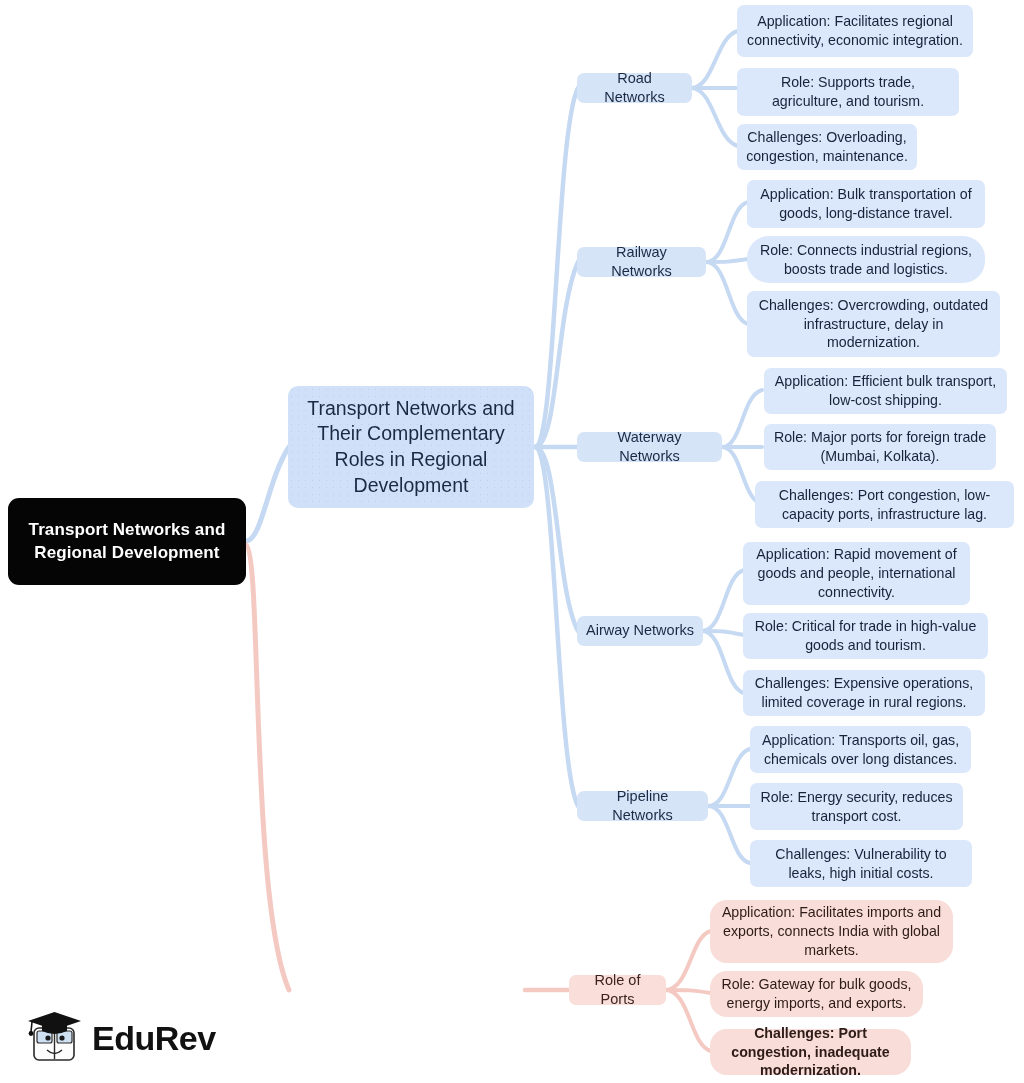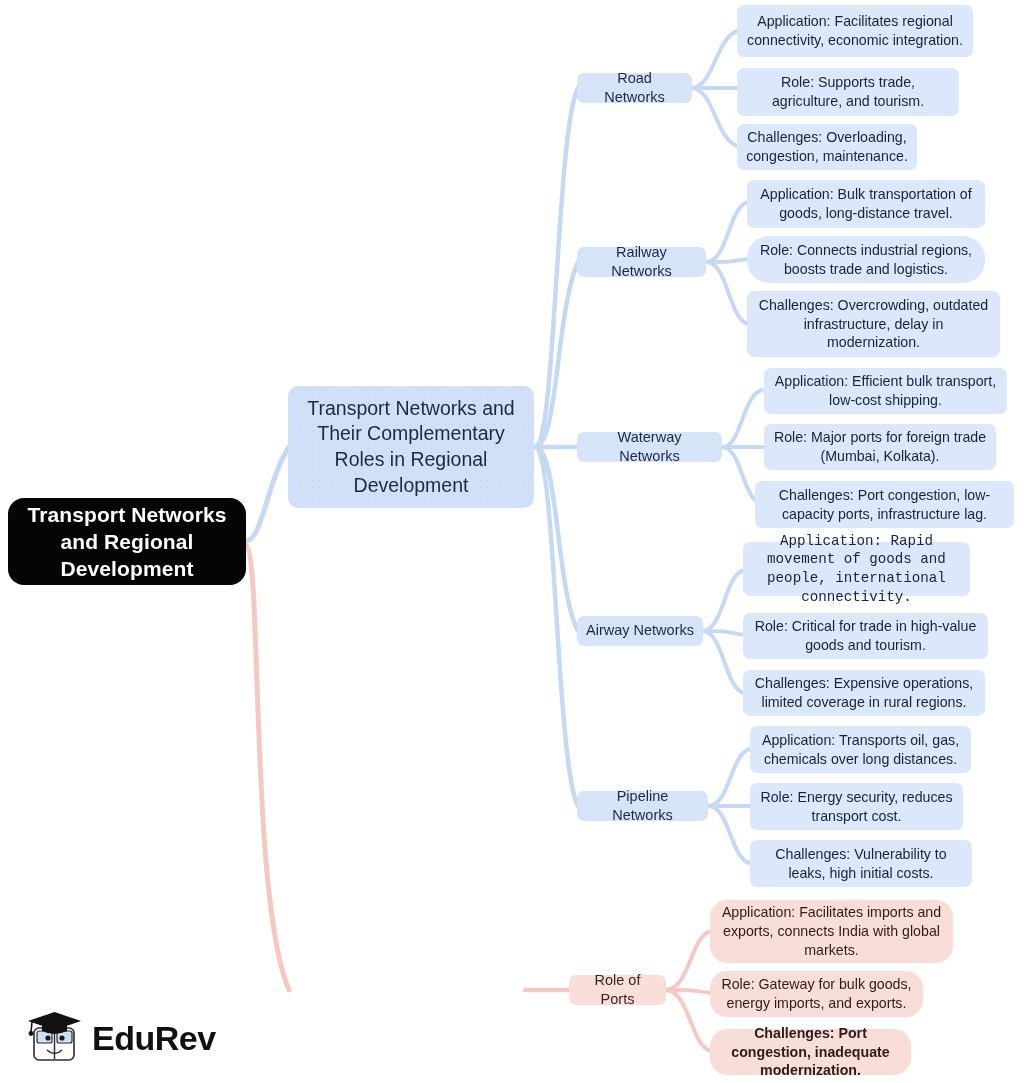--- a/index.html
+++ b/index.html
@@ -35,22 +35,22 @@
     border-radius: 9px;
     line-height: 1.32;
     white-space: pre-line;
     padding: 5px 9px;
   }
   
   .node.root {
     background: #050505;
     color: #ffffff;
     font-weight: bold;
-    font-size: 21px;
-    border-radius: 16px;
+    font-size: 17px;
+    border-radius: 11px;
     line-height: 1.30;
     letter-spacing: 0.1px;
   }
   
   .node.main-blue {
     background: #cfe0f8;
     color: #1b2a44;
     font-size: 19.5px;
     border-radius: 10px;
     background-image: radial-gradient(#b9cdec 0.7px, transparent 0.7px);
@@ -187,21 +187,21 @@
   <div class="node leaf-blue" style="left:747px; top:291px; width:253px; height:66px;">Challenges: Overcrowding, outdated infrastructure, delay in modernization.</div>
 
   <div class="node branch-blue" style="left:577px; top:432px; width:145px; height:30px;">Waterway Networks</div>
 
   <div class="node leaf-blue" style="left:764px; top:368px; width:243px; height:46px;">Application: Efficient bulk transport, low-cost shipping.</div>
   <div class="node leaf-blue" style="left:764px; top:424px; width:232px; height:46px;">Role: Major ports for foreign trade (Mumbai, Kolkata).</div>
   <div class="node leaf-blue" style="left:755px; top:481px; width:259px; height:47px;">Challenges: Port congestion, low-capacity ports, infrastructure lag.</div>
 
   <div class="node branch-blue" style="left:577px; top:616px; width:126px; height:30px;">Airway Networks</div>
 
-  <div class="node leaf-blue" style="left:743px; top:542px; width:227px; height:54px;font-family:Liberation Mono, monospace;">Application: Rapid movement of goods and people, international connectivity.</div>
+  <div class="node leaf-blue" style="left:743px; top:542px; width:227px; height:63px;">Application: Rapid movement of goods and people, international connectivity.</div>
   <div class="node leaf-blue" style="left:743px; top:613px; width:245px; height:46px;">Role: Critical for trade in high-value goods and tourism.</div>
   <div class="node leaf-blue" style="left:743px; top:670px; width:242px; height:46px;">Challenges: Expensive operations, limited coverage in rural regions.</div>
 
   <div class="node branch-blue" style="left:577px; top:791px; width:131px; height:30px;">Pipeline Networks</div>
 
   <div class="node leaf-blue" style="left:750px; top:726px; width:221px; height:47px;">Application: Transports oil, gas, chemicals over long distances.</div>
   <div class="node leaf-blue" style="left:750px; top:783px; width:213px; height:47px;">Role: Energy security, reduces transport cost.</div>
   <div class="node leaf-blue" style="left:750px; top:840px; width:222px; height:47px;">Challenges: Vulnerability to leaks, high initial costs.</div>
 
   <div class="node branch-pink" style="left:569px; top:975px; width:97px; height:30px;">Role of Ports</div>

